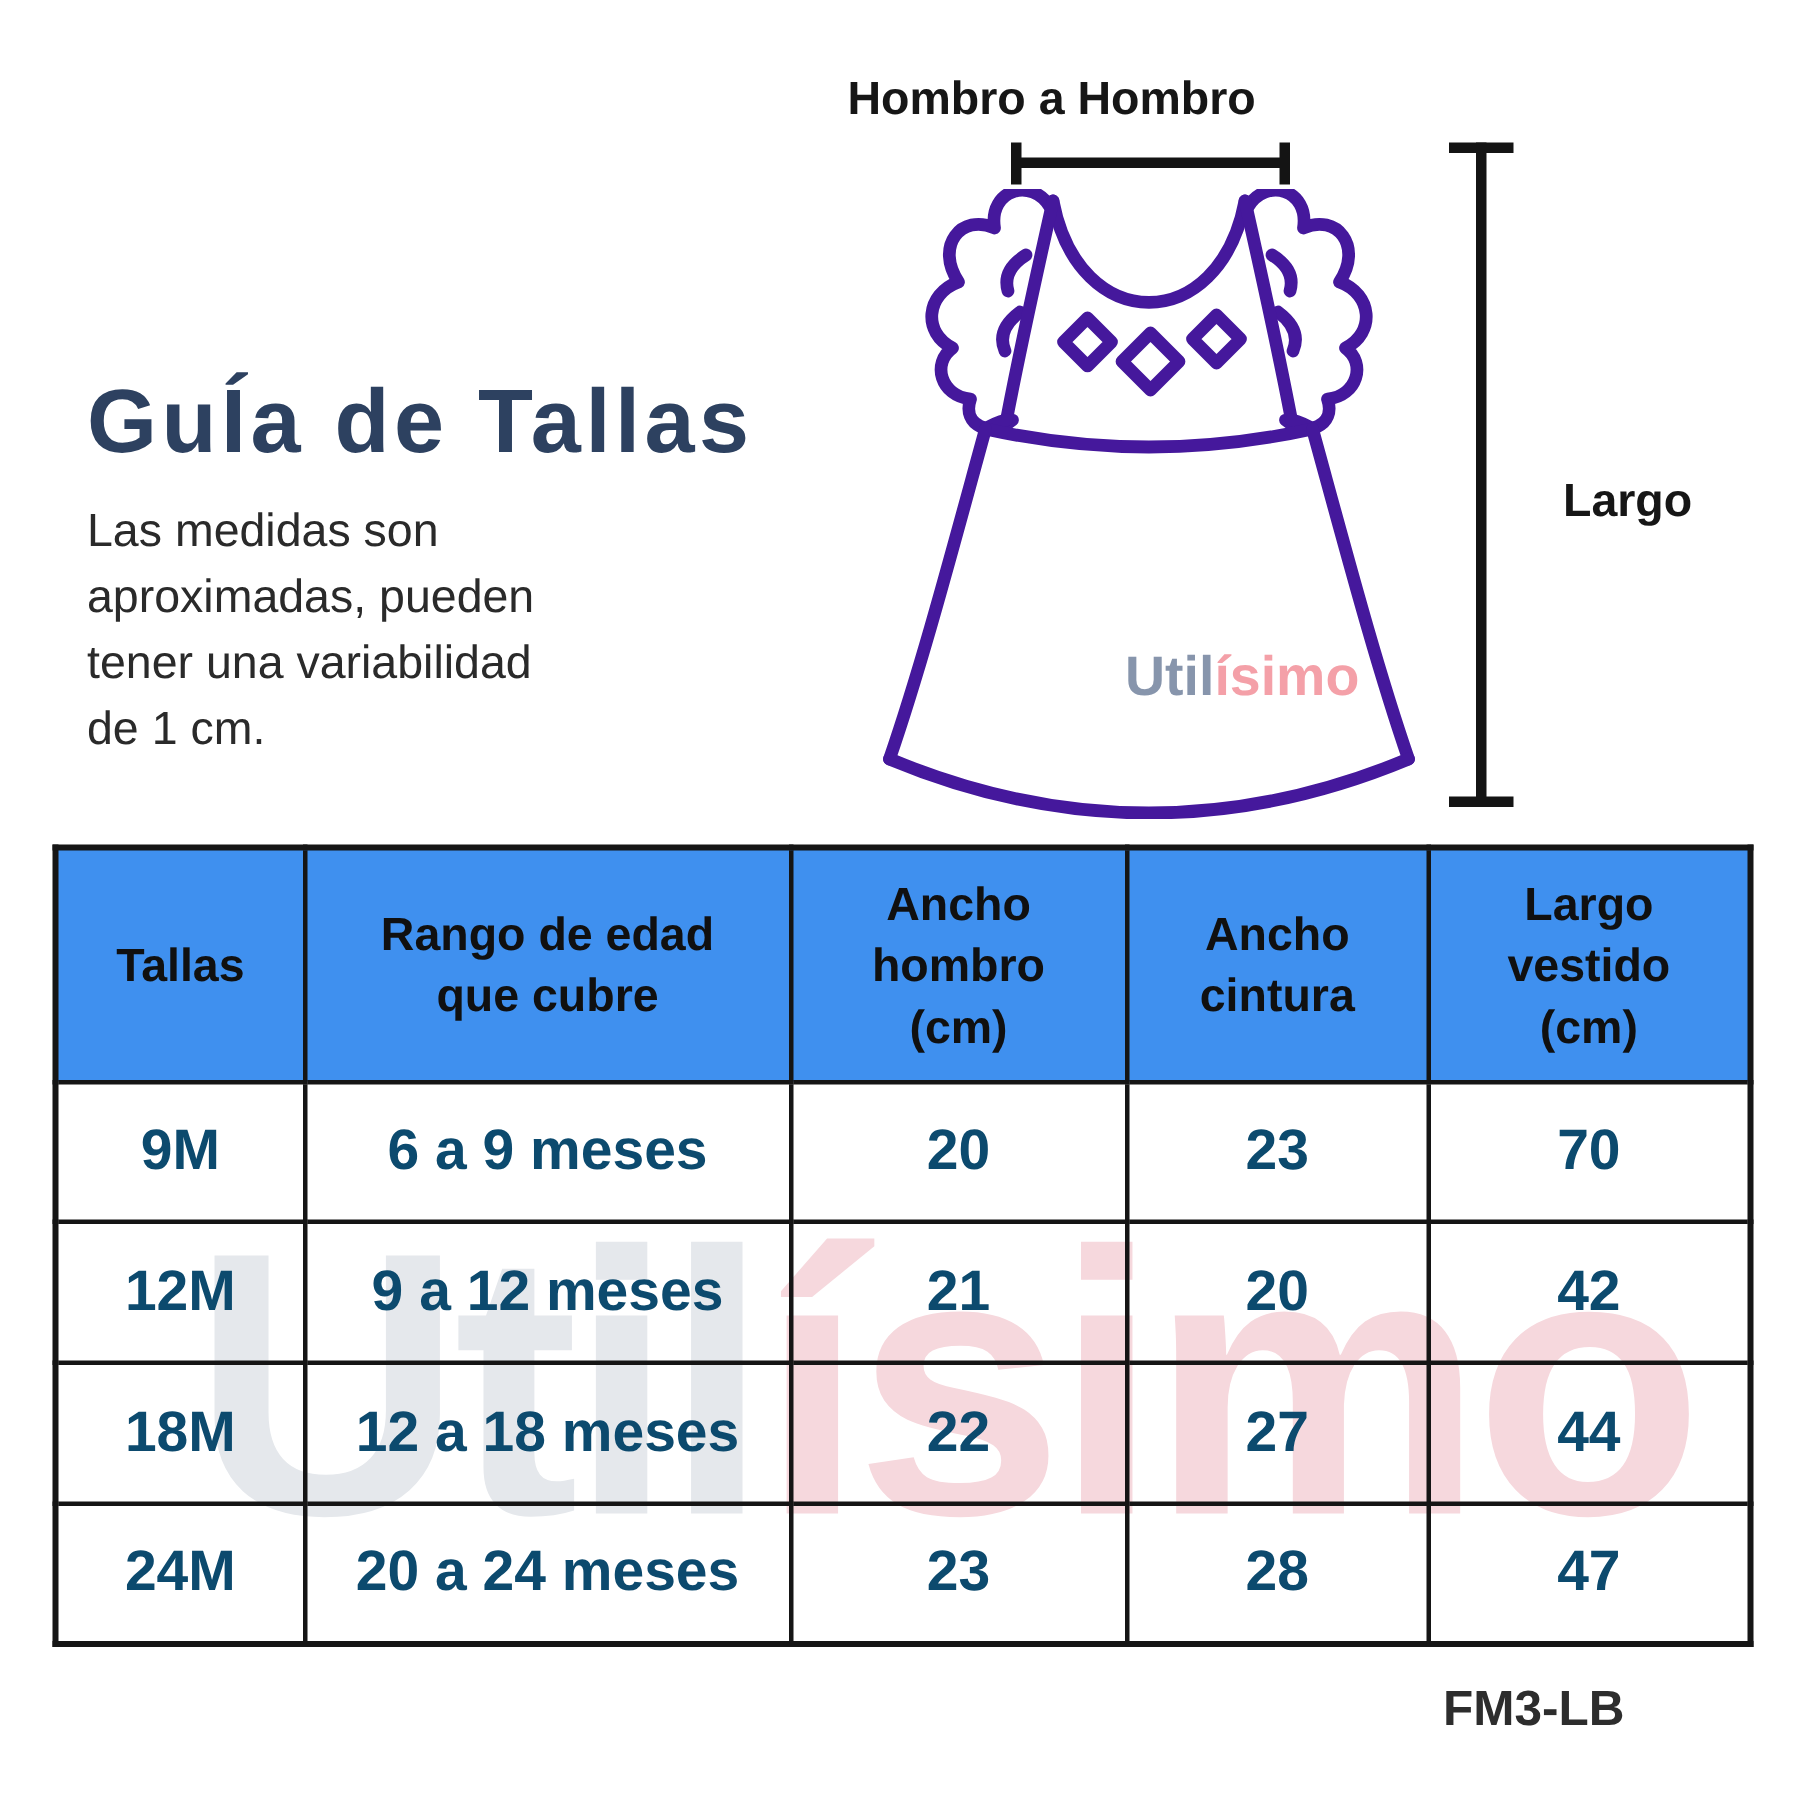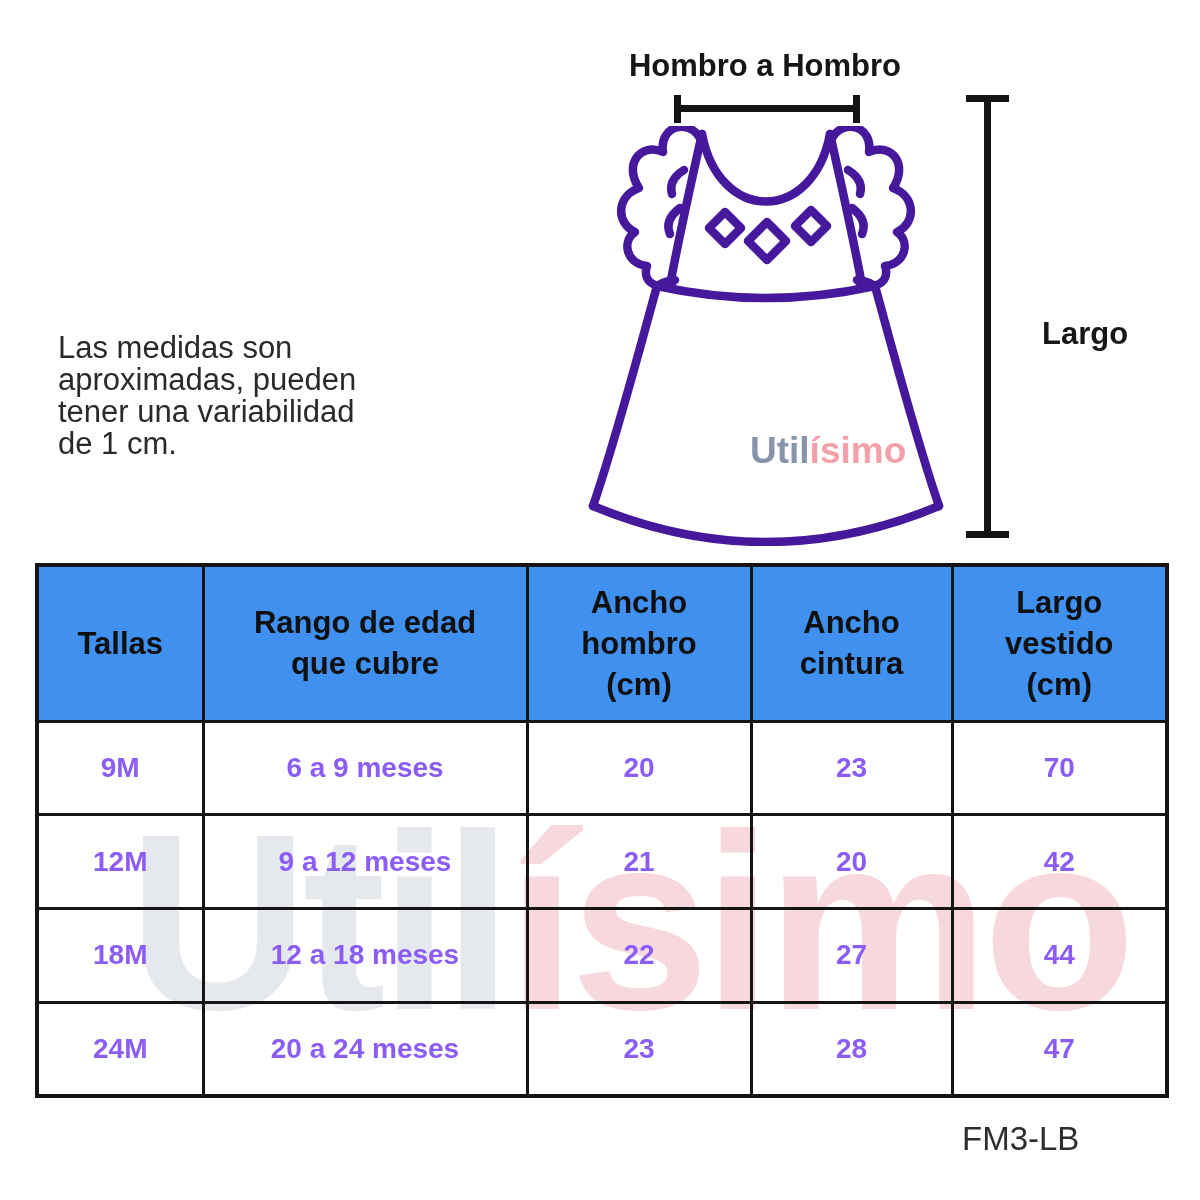--- a/index.html
+++ b/index.html
@@ -3,26 +3,26 @@
 <meta charset="utf-8">
 <style>
   * { margin:0; padding:0; box-sizing:border-box; }
   html,body { width:1200px; height:1200px; background:#ffffff; overflow:hidden;
               font-family:"Liberation Sans", sans-serif; }
   .canvas { position:relative; width:1200px; height:1200px; background:#ffffff; }
 
   
   .title { position:absolute; left:58px; top:246px; font-size:60px; font-weight:800;
            letter-spacing:3px; color:#2d4160; }
-  .note  { position:absolute; left:58px; top:332px; font-size:31px; line-height:32px;
+  .note  { position:absolute; left:58px; top:332px; font-size:31px; line-height:44px;
            color:#2a2a2a; white-space:pre-line; }
 
   
   .mline { position:absolute; background:#141414; }
-  .shoulder-label { position:absolute; left:565px; top:48px; width:400px; text-align:center;
+  .shoulder-label { position:absolute; left:565px; top:48px; width:400px; 
                     font-size:31px; font-weight:800; color:#161616; }
   .largo-label { position:absolute; left:1042px; top:316px; font-size:31px; font-weight:800;
                  color:#161616; }
 
   
   .dress-svg { position:absolute; left:583px; top:126px; width:380px; height:420px; }
   .dress-logo { position:absolute; left:750px; top:430px; font-size:37px; font-weight:700;
                 letter-spacing:0px; white-space:nowrap; }
   .logo-gray { color:#8795ac; }
   .logo-pink { color:#f4a0a8; }
@@ -35,31 +35,32 @@
 
   
   table.size-table { position:absolute; left:35px; top:563px; width:1130px; height:535px;
                      border-collapse:collapse; z-index:1; background:transparent;
                      table-layout:fixed; }
   table.size-table, table.size-table th, table.size-table td { border:3px solid #151515; }
   table.size-table { border-width:4px; }
   table.size-table th { background:#3f90ef; color:#101010; font-weight:800; font-size:31px;
                         line-height:41px; text-align:center; vertical-align:middle;
                         white-space:pre-line; height:156px; }
-  table.size-table td { background:transparent; color:#8b5cf6; font-weight:800; font-size:28px;
+  table.size-table td { background:transparent; color:#0c4a6e; font-weight:800; font-size:38px;
                         text-align:center; vertical-align:middle; height:74px; }
 
-  .product-code { position:absolute; left:962px; top:1120px; font-size:33px; font-weight:400;
+  .product-code { position:absolute; left:962px; top:1120px; font-size:33px; font-weight:700;
                   color:#2d2d2d; z-index:2; }
 </style>
 </head>
 <body>
 
 <div class="canvas">
 
+  <div class="title">GuÍa de Tallas</div>
   <div class="note">Las medidas son
 aproximadas, pueden
 tener una variabilidad
 de 1 cm.</div>
 
   <div class="shoulder-label">Hombro a Hombro</div>
   <div class="mline" style="left:674px; top:105px; width:186px; height:7px;"></div>
   <div class="mline" style="left:674px; top:95px; width:7px; height:28px;"></div>
   <div class="mline" style="left:853px; top:95px; width:7px; height:28px;"></div>
 

